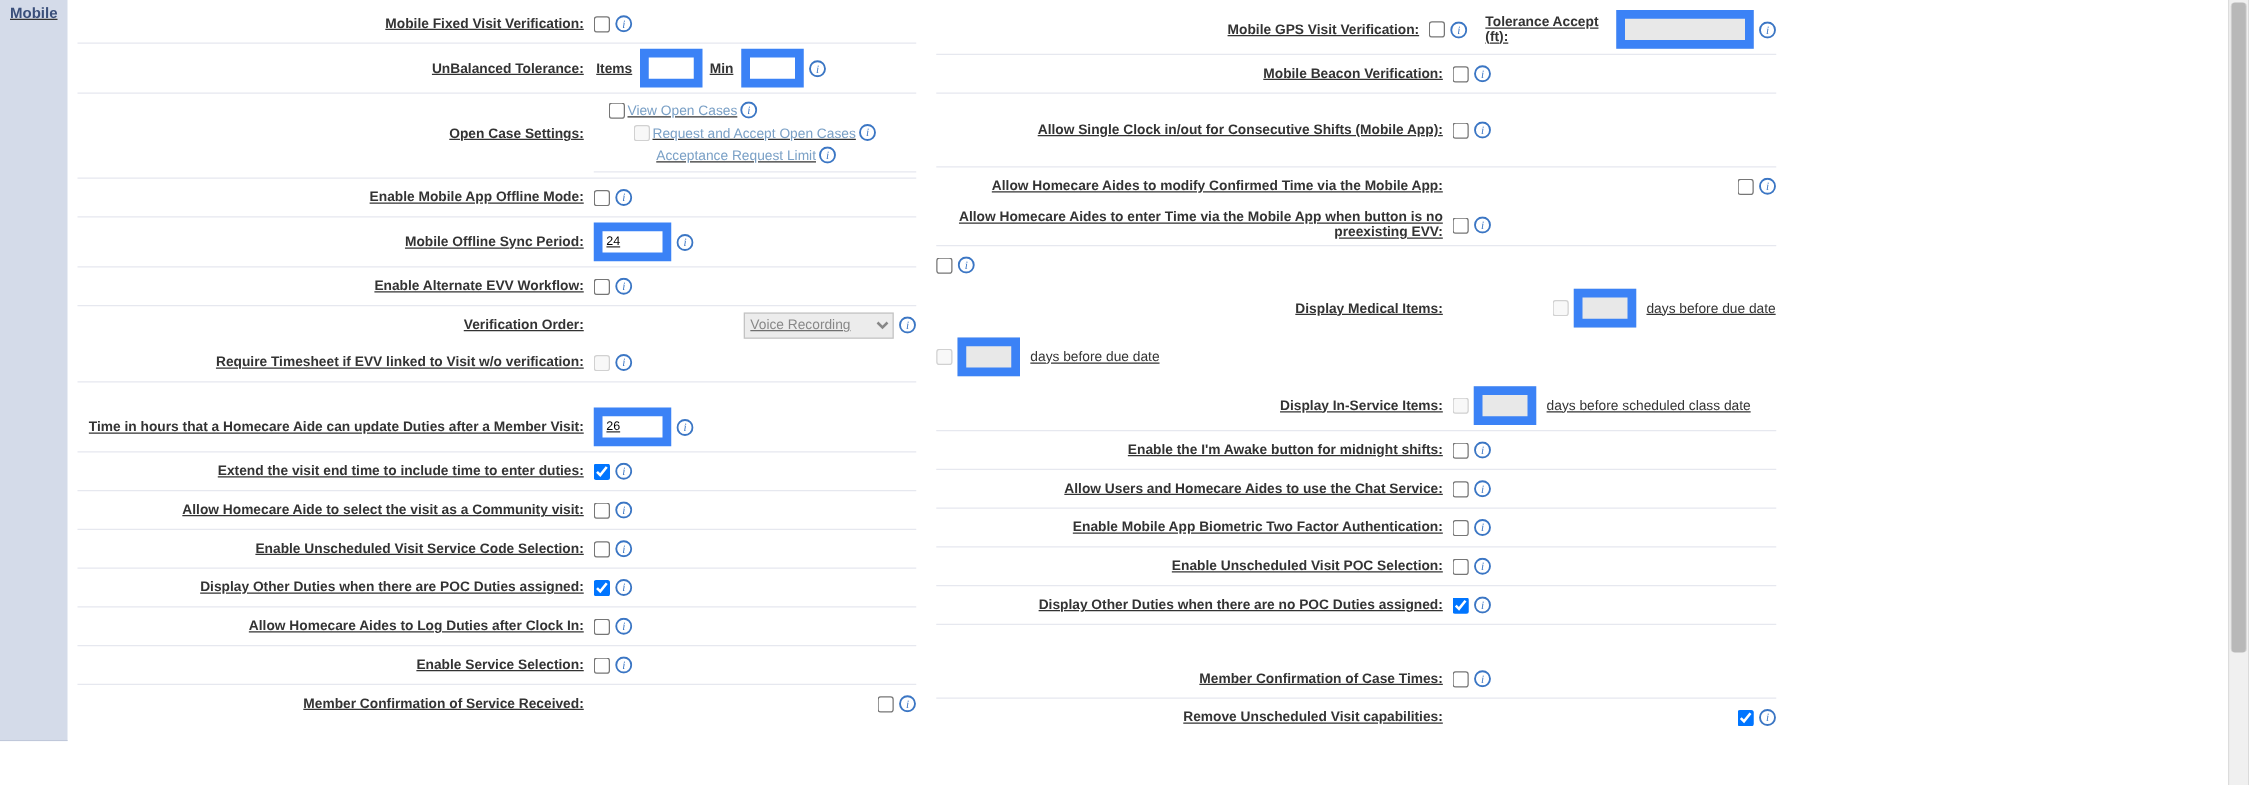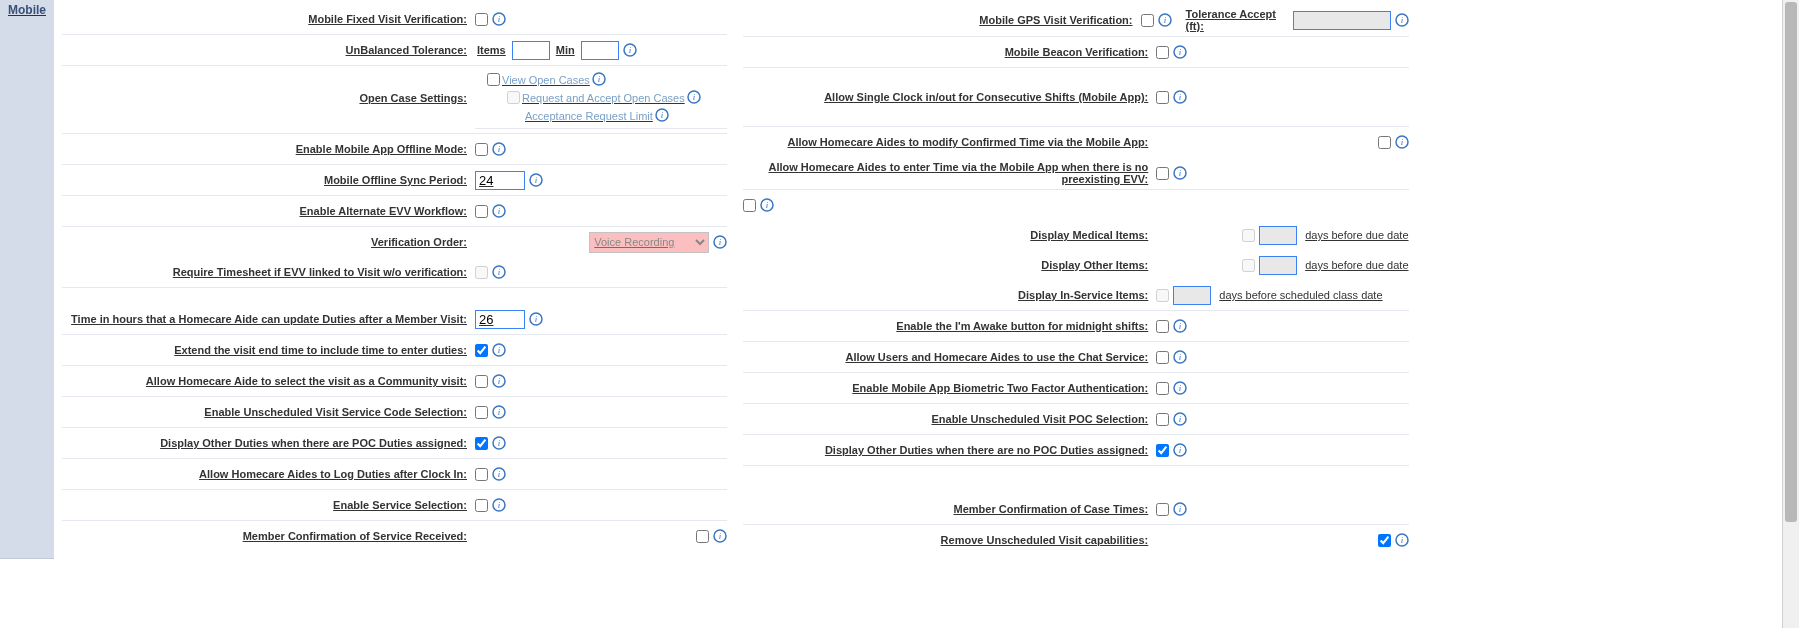--- a/index.html
+++ b/index.html
@@ -53,34 +53,34 @@
   .ctrl {
     display: flex;
     align-items: center;
     gap: 4px;
   }
   input[type="checkbox"] {
     margin: 0;
     width: 13px; height: 13px;
   }
   input[type="text"] {
-    border: 1px solid #3b82f6;
+    border: 7px solid #3b82f6;
     height: 17px;
     padding: 0 3px;
-    font-size: 13px;
+    font-size: 10px;
   }
   input[type="text"].num-sm { width: 42px; }
   input[type="text"].num-xs { width: 30px; }
   input[type="text"].num-tol { width: 90px; background: #e8e8e8; }
   .disabled-input { background: #e8e8e8; }
   select {
     height: 21px;
     border: 1px solid #aaa;
     font-size: 11px;
-    background: #fca5a5;
+    background: #e5e5e5;
     color: #555;
     min-width: 120px;
   }
   .sublink {
     color: #7aa0c6;
     cursor: default;
   }
   .mini-label {
     font-weight: bold;
     margin: 0 2px;
@@ -434,21 +434,21 @@
           <span class="info-icon">
               <svg viewBox="0 0 14 14">
                 <circle cx="7" cy="7" r="6" fill="#fff" stroke="#3b76c4" stroke-width="1.5"></circle>
                 <text x="7" y="10" text-anchor="middle" font-size="9" font-family="Georgia" font-style="italic" fill="#3b76c4">i</text>
               </svg>
             </span>
         </div>
       </div>
 
       <div class="row">
-        <div class="label">Allow Homecare Aides to enter Time via the Mobile App when there is no preexisting EVV:</div>
+        <div class="label">Allow Homecare Aides to enter Time via the Mobile App when button is no preexisting EVV:</div>
         <div class="ctrl">
           <input type="checkbox" style="">
           <span class="info-icon">
               <svg viewBox="0 0 14 14">
                 <circle cx="7" cy="7" r="6" fill="#fff" stroke="#3b76c4" stroke-width="1.5"></circle>
                 <text x="7" y="10" text-anchor="middle" font-size="9" font-family="Georgia" font-style="italic" fill="#3b76c4">i</text>
               </svg>
             </span>
         </div>
       </div>
@@ -468,21 +468,20 @@
       <div class="row no-border">
         <div class="label">Display Medical Items:</div>
         <div class="ctrl">
           <input type="checkbox" disabled="" style="">
           <input type="text" class="num-xs disabled-input" disabled="" style="">
           <span class="suffix">days before due date</span>
         </div>
       </div>
 
       <div class="row no-border">
-        <div class="label">Display Other Items:</div>
         <div class="ctrl">
           <input type="checkbox" disabled="" style="">
           <input type="text" class="num-xs disabled-input" disabled="" style="">
           <span class="suffix">days before due date</span>
         </div>
       </div>
 
       <div class="row">
         <div class="label">Display In-Service Items:</div>
         <div class="ctrl">

